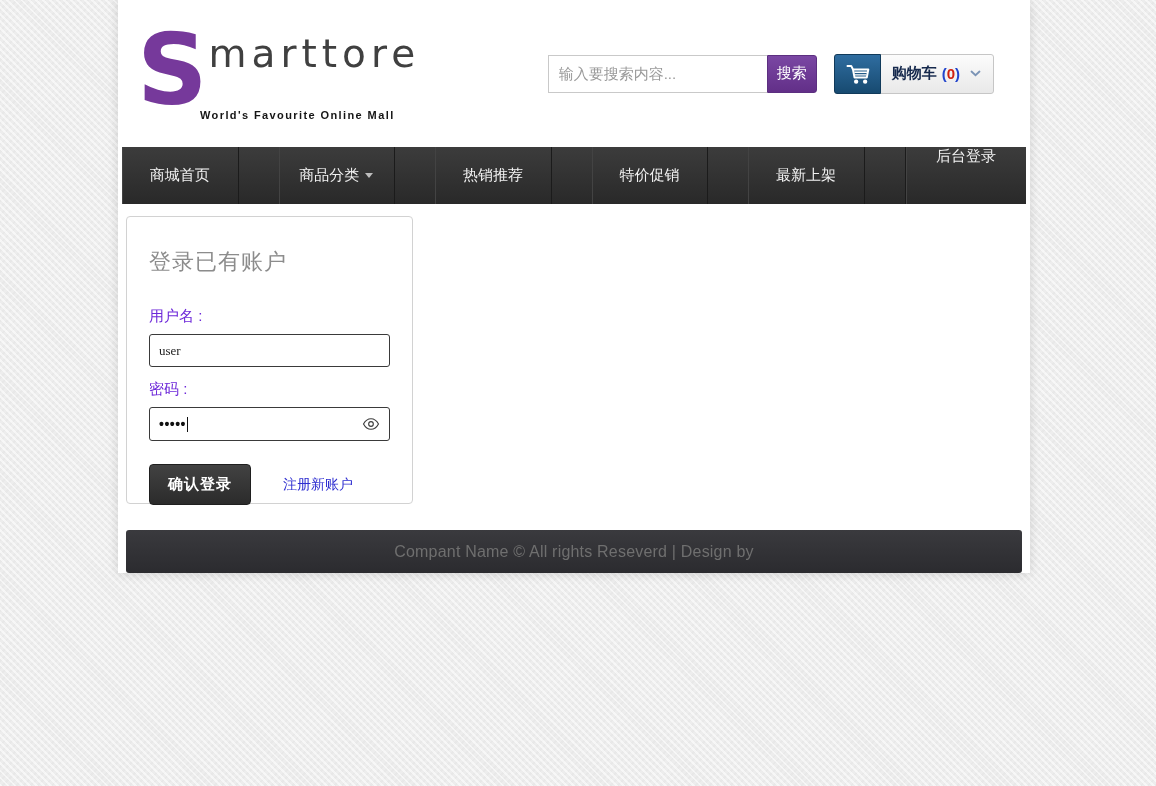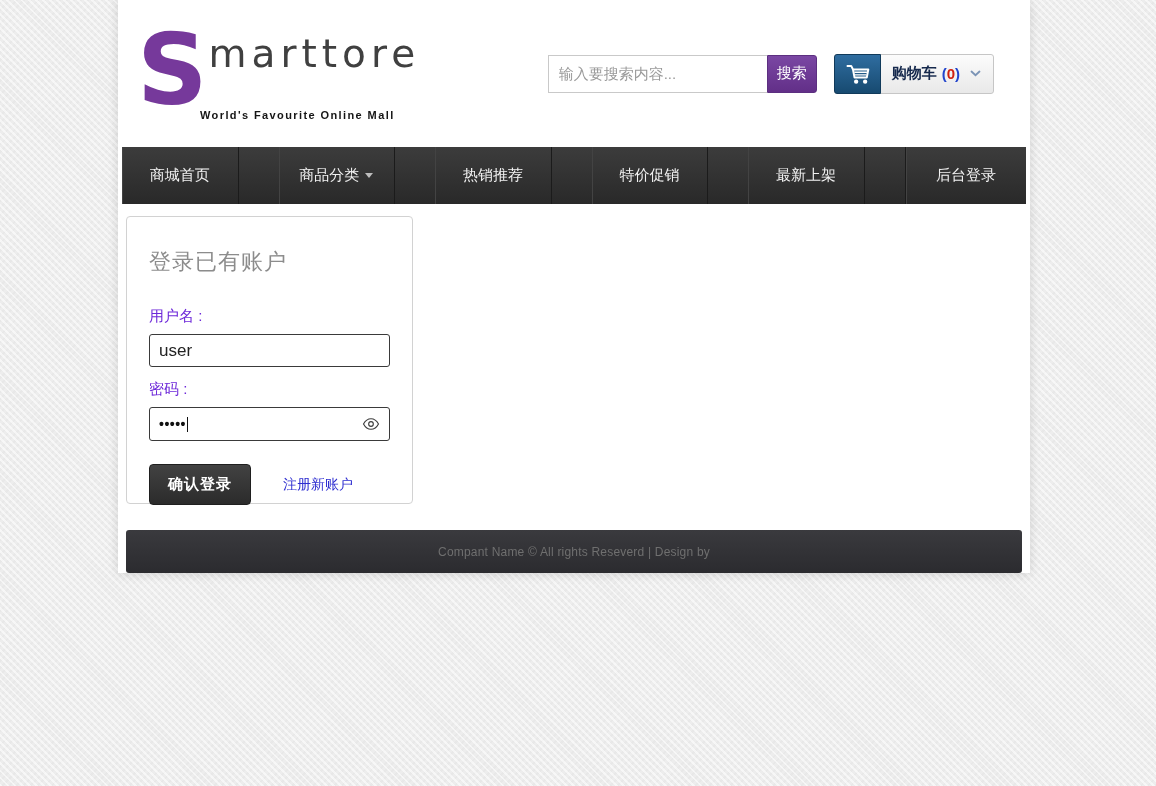--- a/index.html
+++ b/index.html
@@ -71,40 +71,40 @@
     gap:40px;
   }
   .nav-item {
     width:127px; display:flex; align-items:center; justify-content:center; gap:6px;
     color:#f2f2f2; font-size:15px; cursor:pointer;
     border-right:1px solid #1b1b1b; box-shadow:inset 1px 0 0 #434343;
   }
   .nav-item-admin {
     margin-left:auto; width:132px; border-right:none;
     border-left:1px solid #1b1b1b; box-shadow:inset 1px 0 0 #434343;
-    display:flex; align-items:center; justify-content:center;
+    display:flex; align-items:flex-start; justify-content:center;
     color:#f2f2f2; font-size:15px; cursor:pointer;
   }
   .caret-down {
     width:0; height:0; border-left:4px solid transparent; border-right:4px solid transparent;
     border-top:5px solid #bdbdbd; display:inline-block;
   }
 
   
   .main { height:326px; position:relative; }
   .login-box {
     position:absolute; left:8px; top:12px; width:287px; height:288px;
     border:1px solid #d2d2d2; border-radius:4px; background:#fff; padding:18px 22px;
   }
   .login-title { font-size:22px; font-weight:400; color:#8c8c8c; letter-spacing:1px; margin:12px 0 30px; }
   .field-label { font-size:15px; color:#6d28d9; margin-bottom:8px; }
   .text-input {
     width:100%; height:33px; border:1px solid #3a3a3a; border-radius:3px;
-    padding:10px 9px; font-size:17px; color:#222; outline:none; margin-bottom:13px;
-    font-family:Liberation Sans, sans-serif;
+    padding:10px 9px; font-size:13px; color:#222; outline:none; margin-bottom:13px;
+    font-family:Liberation Serif, serif;
   }
   .password-box {
     position:relative; width:100%; height:34px; border:1px solid #3a3a3a; border-radius:3px;
     display:flex; align-items:center; padding:0 9px; cursor:text;
   }
   .pw-dots { font-size:14px; font-weight:700; color:#111; letter-spacing:0.5px; }
   .text-caret { display:inline-block; width:1px; height:15px; background:#111; margin-left:1px; }
   .eye-btn { position:absolute; right:9px; top:50%; transform:translateY(-50%); display:flex; cursor:pointer; }
   .form-actions { display:flex; align-items:center; margin-top:23px; }
   .submit-btn {
@@ -115,21 +115,21 @@
     font-family:"Liberation Sans","DejaVu Sans",sans-serif;
   }
   .register-link { margin-left:32px; font-size:14px; color:#2d2dd0; text-decoration:none; cursor:pointer; }
 
   
   .footer {
     height:43px; margin:0 8px; border-radius:3px;
     background:linear-gradient(180deg,#3a3a3e 0%,#2b2b2f 100%);
     display:flex; align-items:center; justify-content:center;
   }
-  .footer-text { color:#6f6f6f; font-size:12px; letter-spacing:.2px; }
+  .footer-text { color:#6f6f6f; font-size:16px; letter-spacing:.2px; }
 </style>
 </head>
 <body>
 
 <div class="wrapper">
 
   <div class="header">
 
     <div class="logo-block">
       <div class="logo-row">

